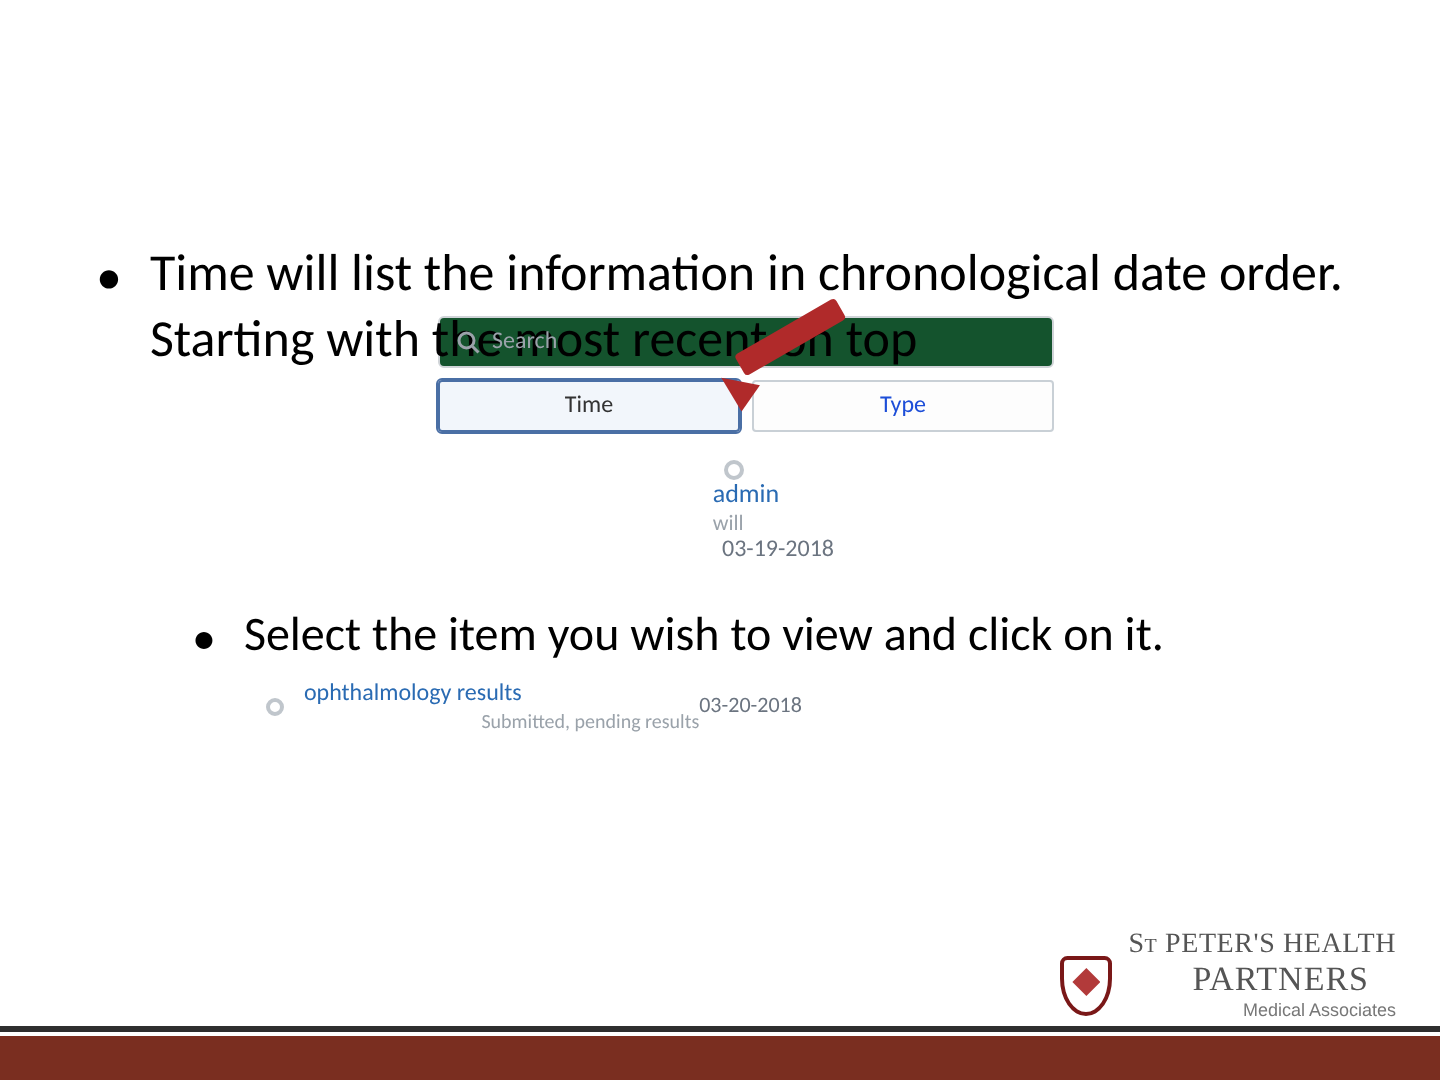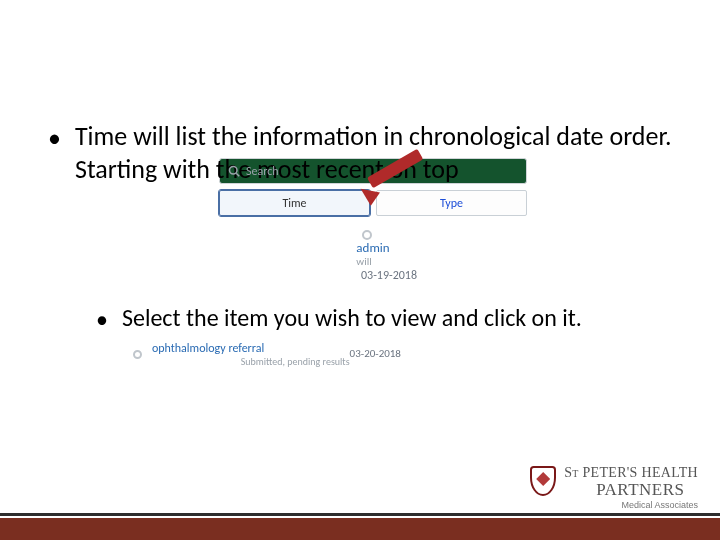--- a/index.html
+++ b/index.html
@@ -33,21 +33,21 @@
   .ss2-body { flex: 1; }
   .ss2-title { color: #2a6bb3; font-size: 12px; }
   .ss2-sub { color: #9aa2aa; font-size: 10px; text-align: right; }
   .ss2-date { color: #6b7480; font-size: 11px; }
 
   .footer { position: absolute; left: 0; right: 0; bottom: 0; }
   .footer-line1 { height: 3px; background: #2e2e2e; }
   .footer-line2 { height: 2px; background: #fff; }
   .footer-brown { height: 22px; background: #7a2e20; }
 
-  .logo-block { position: absolute; right: 22px; bottom: 30px; display: flex; align-items: flex-start; gap: 8px; }
+  .logo-block { position: absolute; right: 22px; bottom: 30px; display: flex; align-items: flex-end; gap: 8px; }
   .logo-mark { width: 26px; height: 32px; position: relative; }
   .shield { width: 26px; height: 30px; background: #fff; border: 2px solid #7a1818; border-radius: 4px 4px 14px 14px / 4px 4px 20px 20px; position: relative; }
   .shield::before { content: ""; position: absolute; left: 4px; top: 4px; width: 14px; height: 14px; background: #b23a3a; clip-path: polygon(50% 0, 100% 50%, 50% 100%, 0 50%); }
   .logo-text { display: flex; flex-direction: column; line-height: 1; }
   .logo-line1 { font-family: Georgia, 'Times New Roman', serif; font-size: 14px; color: #555; letter-spacing: 0.3px; }
   .logo-line1 .lt { font-size: 10px; }
   .logo-line2 { font-family: Georgia, 'Times New Roman', serif; font-size: 17px; color: #555; letter-spacing: 0.5px; margin-top: 1px; margin-left: 32px; }
   .logo-line3 { font-family: Arial, sans-serif; font-size: 9px; color: #777; margin-top: 3px; text-align: right; }
 </style>
 </head>
@@ -88,21 +88,21 @@
       </div>
     </div>
 
     <div class="bullet-2">
       <span class="dot">•</span>
       <span>
         <span>Select the item you wish to view and click on it.</span>
         <span class="screenshot2">
           <span class="ss2-dot"></span>
           <span class="ss2-body">
-            <div class="ss2-title">ophthalmology referral</div>
+            <div class="ss2-title">ophthalmology results</div>
             <div class="ss2-sub">Submitted, pending results</div>
           </span>
           <span class="ss2-date">03-20-2018</span>
         </span>
       </span>
     </div>
 
   </div>
 
   <div class="logo-block">

